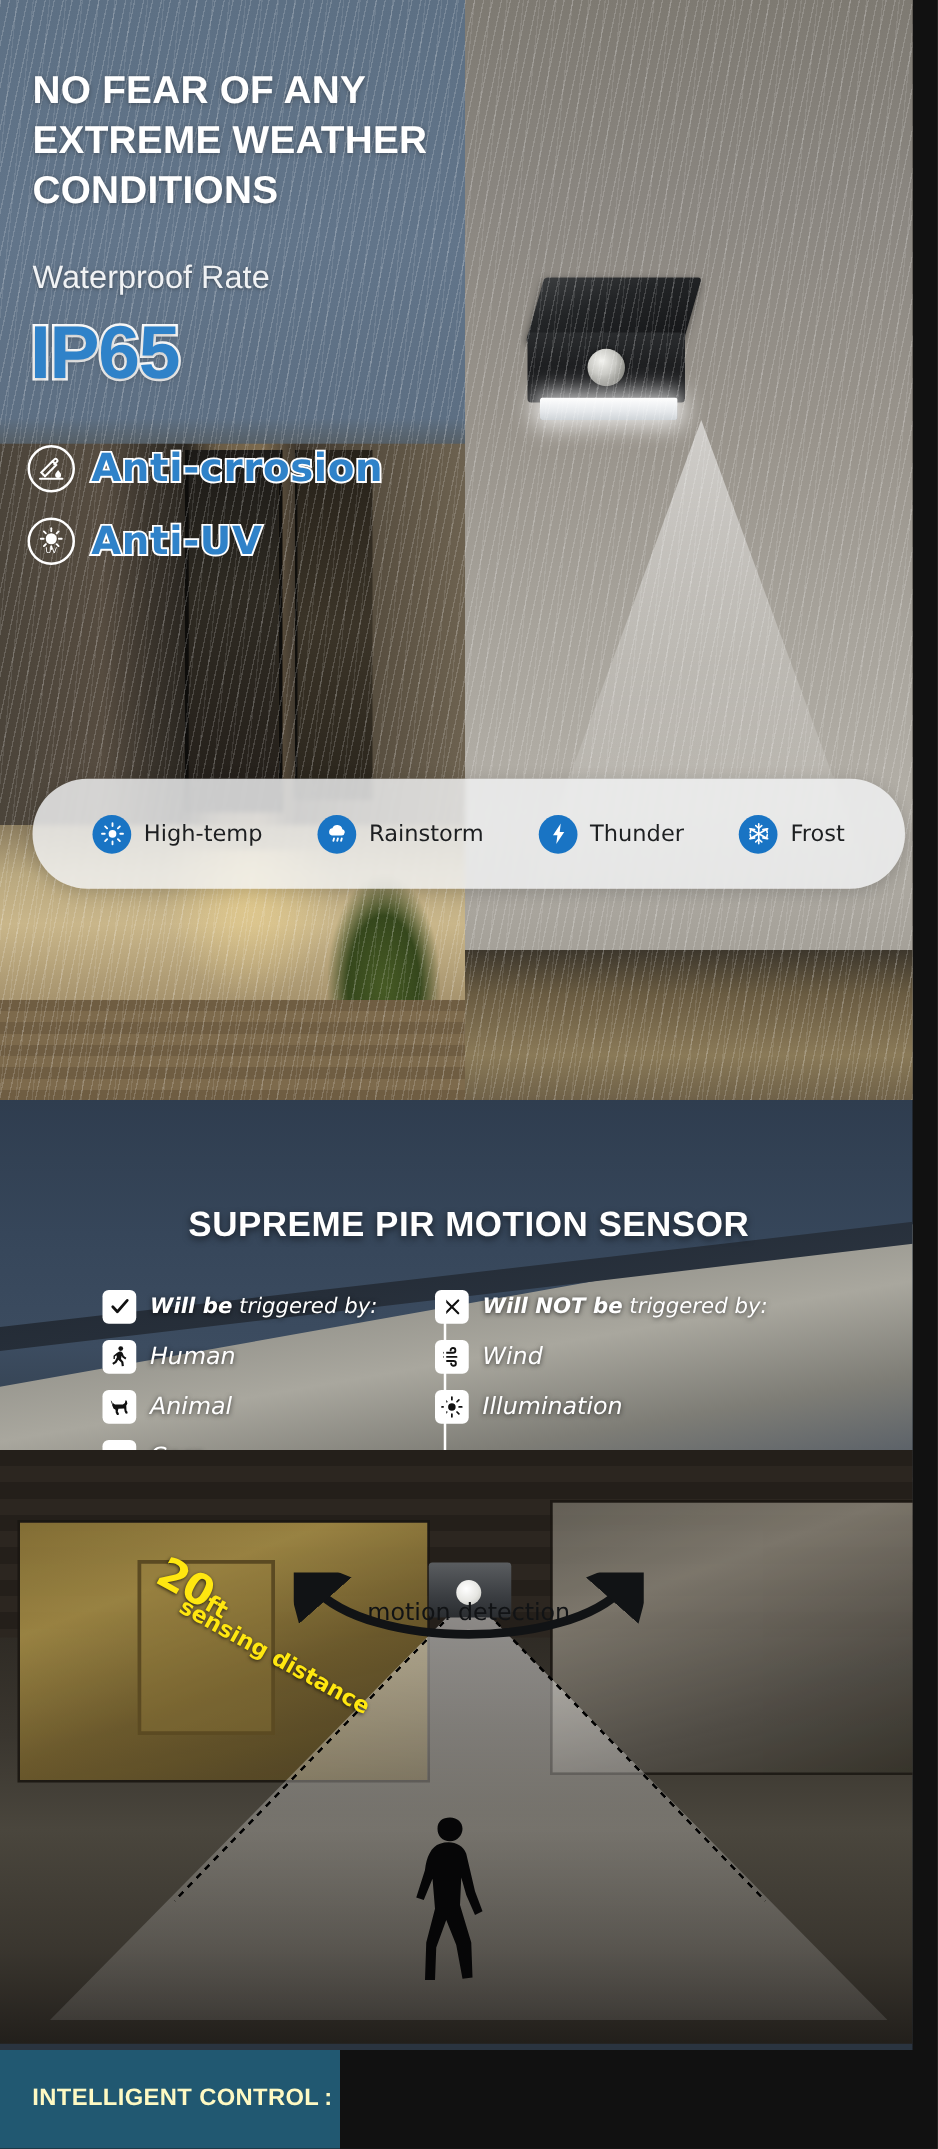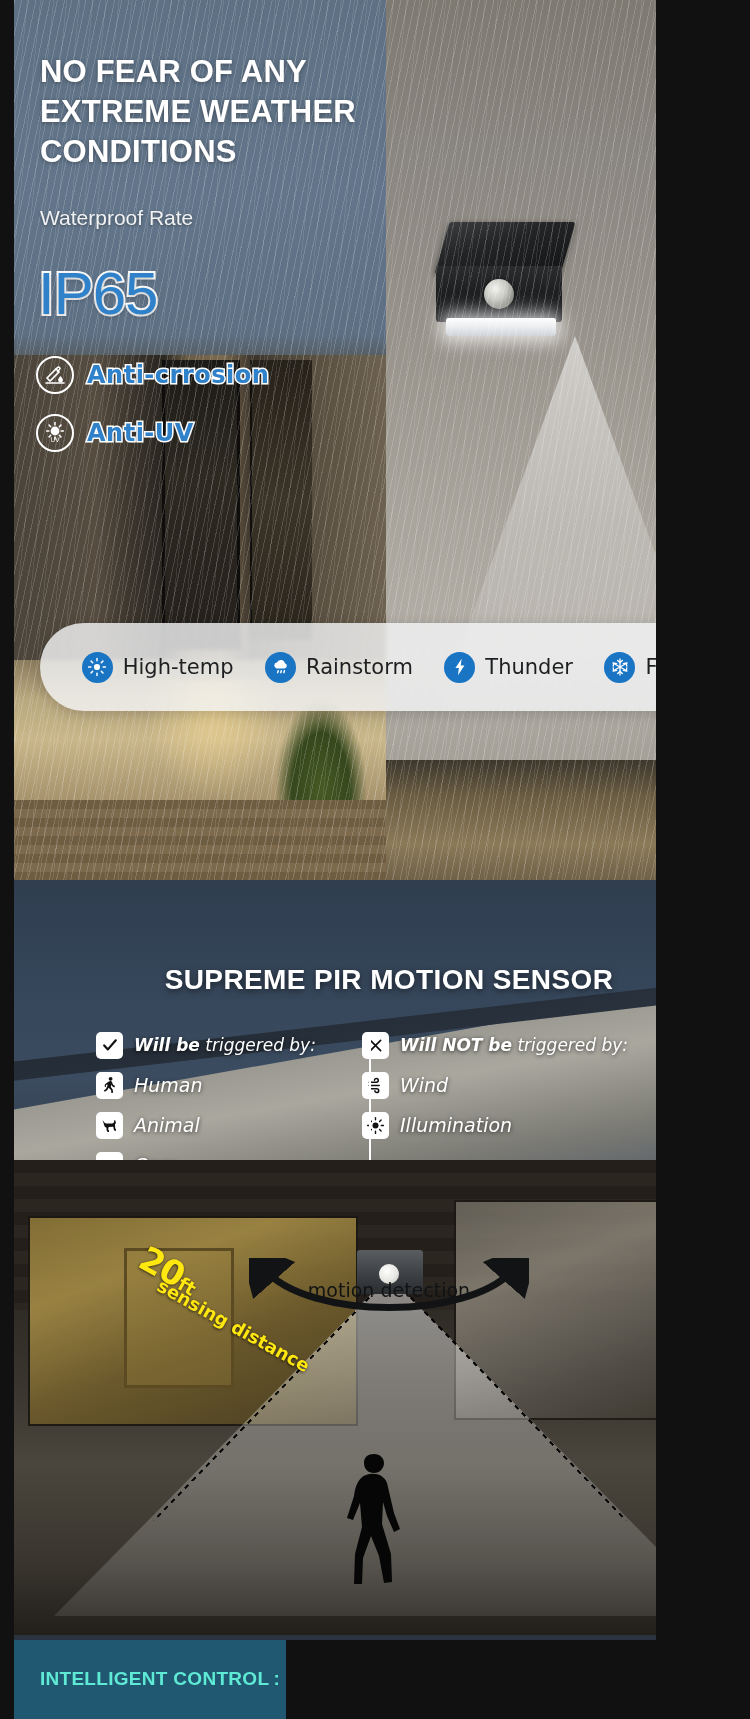--- a/index.html
+++ b/index.html
@@ -2,21 +2,21 @@
 <html><head>
 <meta charset="utf-8">
 <style>
   * { margin:0; padding:0; box-sizing:border-box; }
   html,body{ background:#111; }
   body{
     width:750px; height:1719px;
     font-family:"Liberation Sans", sans-serif;
     overflow:hidden; position:relative;
   }
-  .page{ width:642px; height:1719px; position:relative; overflow:hidden;margin-left:14px; }
+  .page{ width:730px; height:1719px; position:relative; overflow:hidden; }
 
   
   .sec-weather{
     position:absolute; left:0; top:0; width:750px; height:880px;
     overflow:hidden; background:#6a6258;
   }
   
   .w-left{
     position:absolute; left:0; top:0; width:372px; height:880px;
     background:
@@ -114,41 +114,41 @@
     pointer-events:none;
   }
 
   .w-head{
     position:absolute; left:26px; top:52px; width:420px;
     color:#fff; font-size:31px; font-weight:bold; line-height:1.29;
     letter-spacing:.2px; text-shadow:0 1px 4px rgba(0,0,0,.35);
   }
   .w-sub{
     position:absolute; left:26px; top:206px;
-    color:#f0f2f4; font-size:21px; font-weight:normal;
+    color:#f0f2f4; font-size:26px; font-weight:normal;
     text-shadow:0 1px 3px rgba(0,0,0,.4);
   }
   .ip65{
-    position:absolute; left:24px; top:264px;
-    font-size:60px; font-weight:normal; letter-spacing:-1px;
+    position:absolute; left:24px; top:252px;
+    font-size:60px; font-weight:bold; letter-spacing:-1px;
     color:#2f82c9; line-height:1;
     -webkit-text-stroke:4px #ffffff;
     paint-order:stroke fill;
     text-shadow:0 2px 5px rgba(0,0,0,.25);
   }
   .feat{ position:absolute; left:22px; display:flex; align-items:center; gap:13px; }
   .feat-1{ top:356px; }
   .feat-2{ top:414px; }
   .feat-ico{
     width:38px; height:38px; border-radius:50%;
     border:2px solid #ffffff; position:relative; flex:none;
     display:flex; align-items:center; justify-content:center;
   }
   .feat-txt{
-    font-size:24px; font-weight:bold; color:#2f82c9;
+    font-size:31px; font-weight:bold; color:#2f82c9;
     font-family:"DejaVu Sans", sans-serif;
     letter-spacing:.5px;
     -webkit-text-stroke:3px #ffffff; paint-order:stroke fill;
   }
 
   
   .badgebar{
     position:absolute; left:26px; top:623px; width:1140px; max-width:1140px;
     width:calc(750px - 52px);
     height:88px; border-radius:44px;
@@ -156,21 +156,21 @@
     box-shadow:0 3px 14px rgba(0,0,0,.18);
     display:flex; align-items:center; justify-content:space-around;
     padding:0 26px; backdrop-filter:blur(2px);
   }
   .badge{ display:flex; align-items:center; gap:10px; }
   .badge-ico{
     width:31px; height:31px; border-radius:50%;
     background:#1974c4; flex:none;
     display:flex; align-items:center; justify-content:center;
   }
-  .badge-lbl{ font-size:21px; color:#1d1f21; font-family:"DejaVu Sans", sans-serif; white-space:nowrap; }
+  .badge-lbl{ font-size:18px; color:#1d1f21; font-family:"DejaVu Sans", sans-serif; white-space:nowrap; }
 
   
   .sec-pir{
     position:absolute; left:0; top:880px; width:750px; height:760px;
     overflow:hidden;
     background:linear-gradient(180deg,#2f3d4f 0%,#36465a 14%,#3c4c60 26%,#33404f 34%,#2a3440 44%);
   }
   .pir-house{
     position:absolute; left:0; top:96px; width:750px; height:290px;
     background:linear-gradient(170deg,#4d5a6b 0%,#8e8d86 22%,#a9a79e 42%,#7e7d76 60%,#4e5763 80%,#37414e 100%);
@@ -302,21 +302,21 @@
   }
 
   
   .sec-bottom{
     position:absolute; left:0; top:1640px; width:750px; height:79px;
     display:flex;
   }
   .bb-left{
     width:272px; height:79px; background:#215871;
     display:flex; align-items:center; justify-content:center;
-    color:#5eead4; font-size:19px; font-weight:bold; line-height:1.28;
+    color:#fef9c3; font-size:19px; font-weight:bold; line-height:1.28;
     text-align:center; letter-spacing:.3px;padding-left:20px;
   }
   .bb-right{
     flex:1; height:79px; background:#0878d2;
     display:flex; align-items:center; padding-left:22px; padding-right:14px;
     color:#d8ec2c; font-size:17px; line-height:1.35; font-weight:bold;
     font-family:"DejaVu Sans", sans-serif;
   }
 </style>
 </head>

